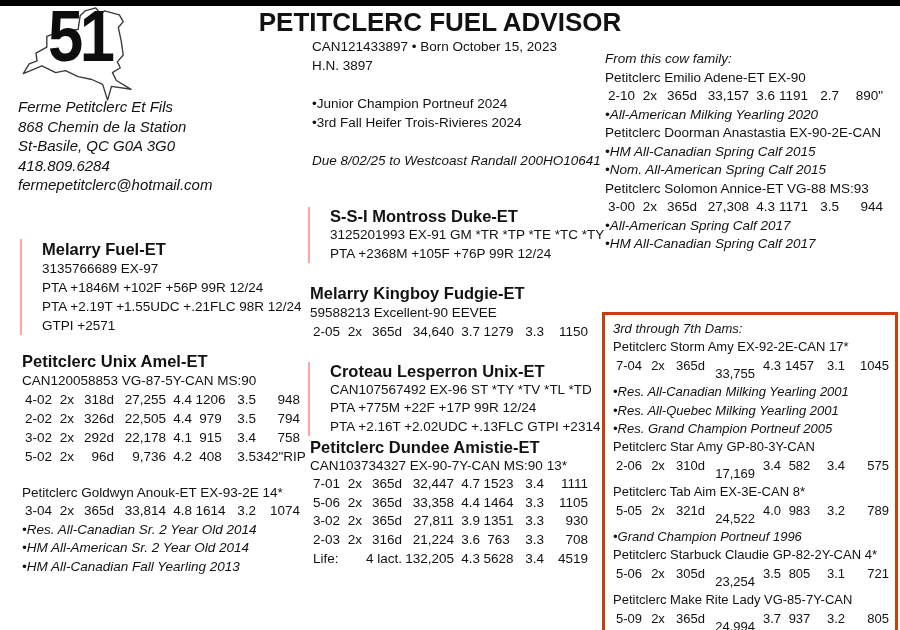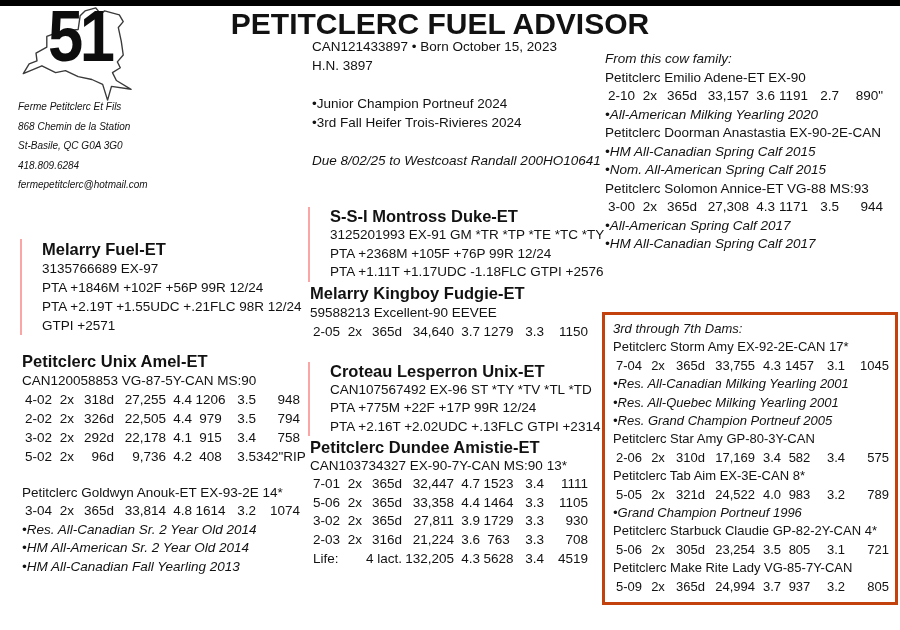--- a/index.html
+++ b/index.html
@@ -5,33 +5,33 @@
   html,body { margin:0; padding:0; background:#e8e8e8; }
   .page {
     position:relative; width:900px; height:630px; margin:0 auto;
     background:#ffffff; overflow:hidden;
     font-family:"Liberation Sans", sans-serif; color:#121212;
   }
   .topbar { position:absolute; left:0; top:0; width:900px; height:6px; background:#000; }
 
   .title {
     position:absolute; left:125px; top:7px; width:630px;
-    text-align:center; font-size:30px; font-weight:bold; white-space:nowrap;
+    text-align:center; font-size:26px; font-weight:bold; white-space:nowrap;
   }
 
   
   .lot { position:absolute; left:18px; top:6px; width:136px; height:98px; }
   .lot svg { position:absolute; left:0; top:0; }
   .lot .num {
     position:absolute; left:30px; top:-6px; font-size:72px; font-weight:bold;
     letter-spacing:-4px; transform:scaleX(0.88); transform-origin:left top;
     line-height:1; color:#0d0d0d;
   }
 
-  .breeder { position:absolute; left:18px; top:97px; font-style:italic; font-size:10px; }
+  .breeder { position:absolute; left:18px; top:97px; font-style:italic; font-size:15px; }
   .breeder .ln { line-height:19.5px; white-space:nowrap; }
 
   .animal { position:absolute; left:312px; top:38px; font-size:13.5px; }
   .animal .ln { line-height:18.5px; white-space:nowrap; }
   .animal .awards { margin-top:20px; }
   .animal .due { margin-top:20px; font-style:italic; }
 
   .block { position:absolute; font-size:13.5px; }
   .block .ln { line-height:19px; white-space:nowrap; }
   .block .h { font-weight:bold; font-size:16.5px; line-height:20px; }
@@ -62,21 +62,21 @@
   #mid-amistie  { left:310px; top:438px; width:290px; }
   #mid-amistie .ln { line-height:18.6px; }
   #cow-family   { left:605px; top:50px;  width:292px; }
   #cow-family .ln { line-height:18.5px; }
 
   #dams-box {
     left:602px; top:312px; width:276px;
     border:3px solid #c2410c; padding:5px 6px 6px 8px; font-size:13px;
   }
   #dams-box .ln { line-height:18.4px; }
-  #dams-box .c3 { width:50px; }
+  #dams-box .c3 { width:50px;margin-top:8px; }
 </style>
 </head>
 <body>
 
 <div class="page">
   <div class="topbar"></div>
 
   <div class="title">PETITCLERC FUEL ADVISOR</div>
 
   <div class="lot">
@@ -204,21 +204,20 @@
       </div>
       <div class="ln i">•Res. All-Canadian Sr. 2 Year Old 2014</div>
       <div class="ln i">•HM All-American Sr. 2 Year Old 2014</div>
       <div class="ln i">•HM All-Canadian Fall Yearling 2013</div>
     </div>
 
   <div id="mid-duke" class="block bracket">
       <div class="ln h">S-S-I Montross Duke-ET</div>
       <div class="ln p">3125201993  EX-91 GM  *TR *TP *TE *TC *TY</div>
       <div class="ln p">PTA +2368M +105F +76P 99R 12/24</div>
-      <div class="ln p">PTA +1.11T +1.17UDC -1.18FLC GTPI +2576</div>
     </div>
   <div id="mid-kingboy" class="block">
       <div class="ln h">Melarry Kingboy Fudgie-ET</div>
       <div class="ln p">59588213    Excellent-90 EEVEE</div>
       <div class="ln r">
         <span class="c c0">2-05</span>
         <span class="c c1">2x</span>
         <span class="c c2">365d</span>
         <span class="c c3">34,640</span>
         <span class="c c4">3.7</span>
@@ -255,21 +254,21 @@
         <span class="c c5">1464</span>
         <span class="c c6">3.3</span>
         <span class="c c7">1105</span>
       </div>
       <div class="ln r">
         <span class="c c0">3-02</span>
         <span class="c c1">2x</span>
         <span class="c c2">365d</span>
         <span class="c c3">27,811</span>
         <span class="c c4">3.9</span>
-        <span class="c c5">1729</span>
+        <span class="c c5">1351</span>
         <span class="c c6">3.3</span>
         <span class="c c7">930</span>
       </div>
       <div class="ln r">
         <span class="c c0">2-03</span>
         <span class="c c1">2x</span>
         <span class="c c2">316d</span>
         <span class="c c3">21,224</span>
         <span class="c c4">3.6</span>
         <span class="c c5">763</span>

